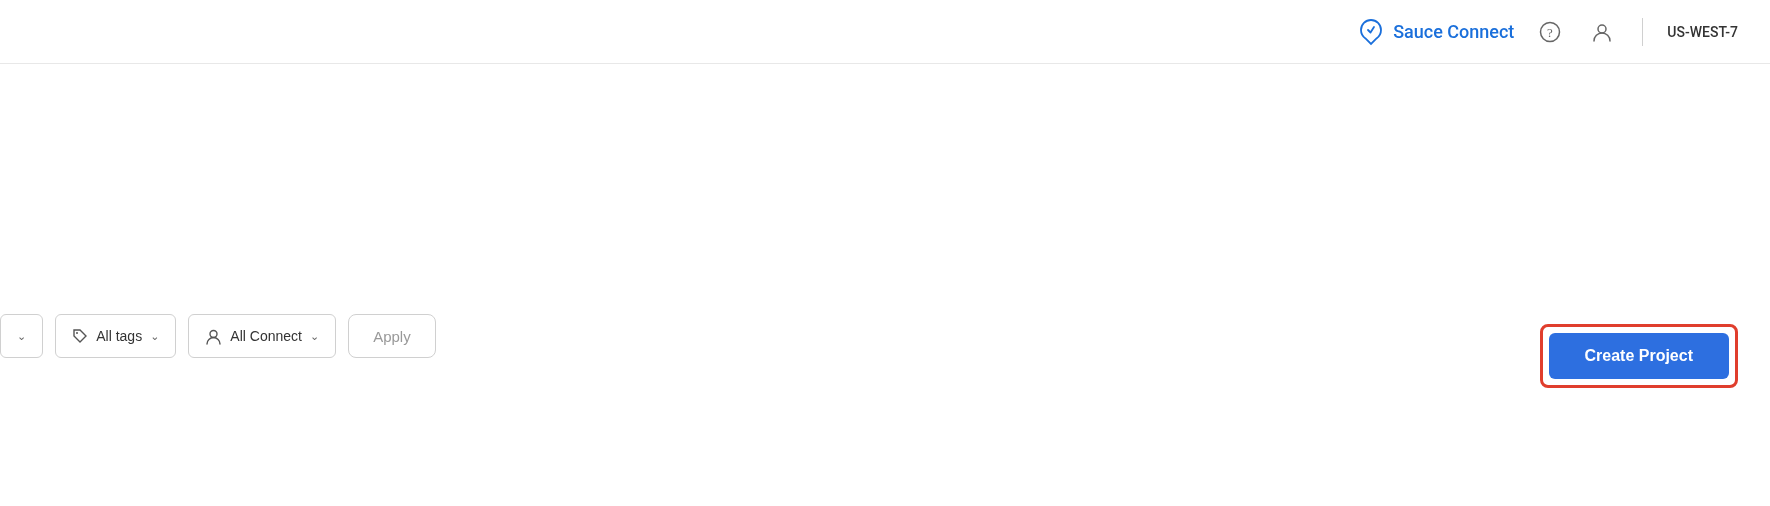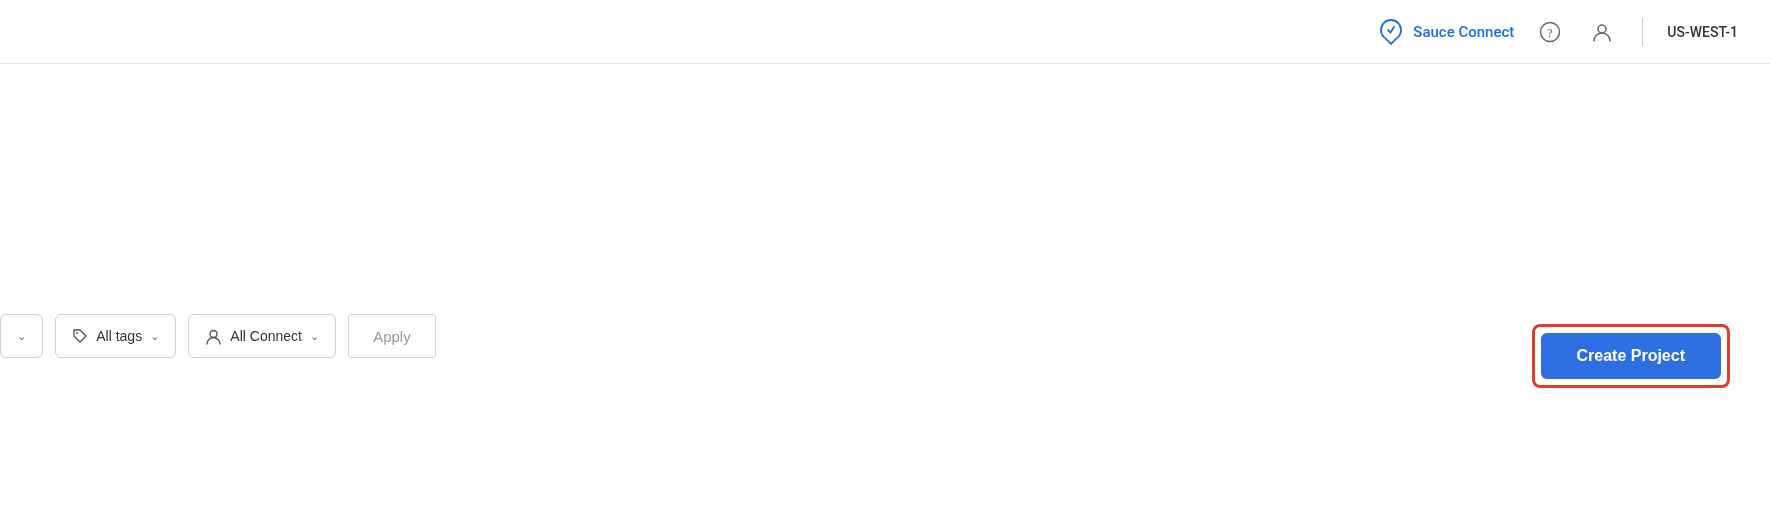--- a/index.html
+++ b/index.html
@@ -26,21 +26,21 @@
       border-bottom: 1px solid #e8e8e8;
       padding: 0 32px;
       gap: 20px;
     }
 
     .sauce-connect-btn {
       display: flex;
       align-items: center;
       gap: 8px;
       color: #1a6fdb;
-      font-size: 15px;
+      font-size: 18px;
       font-weight: 500;
       cursor: pointer;
       text-decoration: none;
     }
 
     .sauce-connect-icon {
       width: 28px;
       height: 28px;
     }
 
@@ -84,32 +84,32 @@
     }
 
     .chevron-icon {
       font-size: 11px;
       color: #666;
     }
 
     .apply-btn {
       padding: 10px 24px;
       border: 1.5px solid #d0d0d0;
-      border-radius: 3px;
+      border-radius: 8px;
       background: #fff;
       color: #999;
       font-size: 15px;
       cursor: pointer;
       height: 44px;
     }
 
     
     .create-project-wrapper {
       position: absolute;
-      right: 40px;
+      right: 32px;
       top: 260px;
       padding: 6px;
       border: 3px solid #e03e2d;
       border-radius: 8px;
     }
 
     .create-project-btn {
       padding: 14px 36px;
       background: #2d6fe0;
       color: #fff;
@@ -158,21 +158,21 @@
 
   <div class="nav-icon-btn">
     <svg width="22" height="22" viewBox="0 0 22 22" fill="none" xmlns="http://www.w3.org/2000/svg">
       <circle cx="11" cy="8" r="4" stroke="#666" stroke-width="1.5"></circle>
       <path d="M3 20c0-4.418 3.582-8 8-8s8 3.582 8 8" stroke="#666" stroke-width="1.5" stroke-linecap="round"></path>
     </svg>
   </div>
 
   <div class="nav-divider"></div>
 
-  <span class="region-label">US-WEST-1</span>
+  <span class="region-label">US-WEST-7</span>
 </nav>
 
 <div class="content-area">
 
   <div class="filters-absolute">
 
     <button class="dropdown-btn">
       <span class="chevron-icon">⌄</span>
     </button>
 

